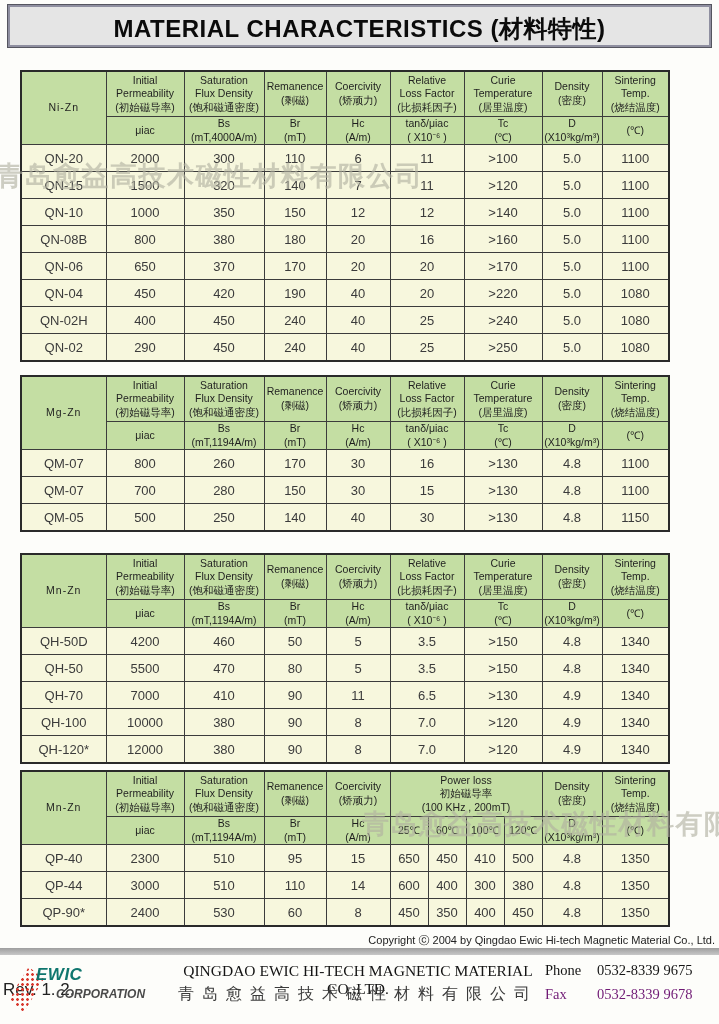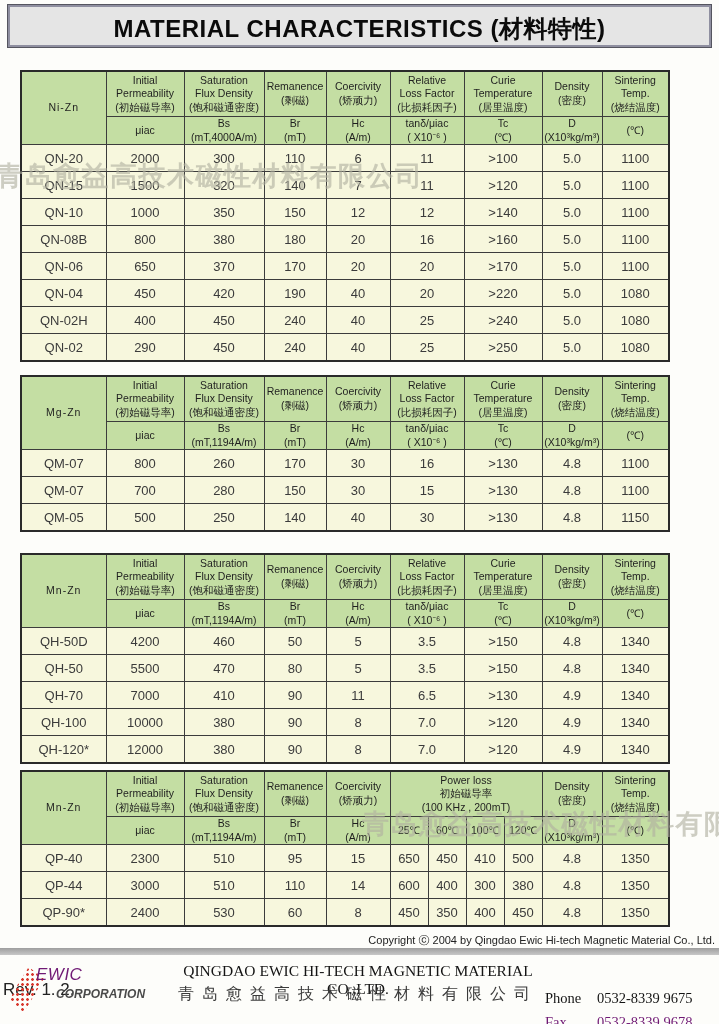--- a/index.html
+++ b/index.html
@@ -33,35 +33,35 @@
   
   .rev{position:absolute;left:3px;top:980px;font-size:17px;color:#222;}
   .copyright{position:absolute;right:4px;top:933px;font-size:11px;color:#222;}
   .divider{position:absolute;left:0;top:948px;width:719px;height:7px;
     background:linear-gradient(#9e9e9e,#c7c7c7);}
 
   .logo{position:absolute;left:10px;top:965px;width:160px;height:52px;}
   .logo-dots{position:absolute;left:0;top:2px;width:34px;height:46px;
     background-image:radial-gradient(#d93a30 1.1px,transparent 1.6px);background-size:5px 5px;
     clip-path:polygon(55% 0,100% 25%,40% 100%,0 70%,25% 35%);}
-  .logo-ewic{position:absolute;left:26px;top:0;font-size:17px;font-weight:normal;font-style:italic;
-    color:#701a75;letter-spacing:0.5px;}
+  .logo-ewic{position:absolute;left:26px;top:0;font-size:17px;font-weight:bold;font-style:italic;
+    color:#0f766e;letter-spacing:0.5px;}
   .logo-corp{position:absolute;left:46px;top:22px;font-size:12px;font-weight:bold;font-style:italic;
     color:#4a4a4a;}
 
   .company-en{position:absolute;left:178px;top:962px;width:360px;text-align:center;
     font-family:"Liberation Serif",serif;font-size:15.5px;color:#141414;}
   .company-cn{position:absolute;left:178px;top:984px;width:360px;text-align:center;
     font-family:"Liberation Serif",serif;font-size:16px;color:#3a3a3a;letter-spacing:8px;}
 
   .phone-row{position:absolute;left:545px;top:962px;font-family:"Liberation Serif",serif;
     font-size:14.5px;color:#141414;}
   .fax-row{position:absolute;left:545px;top:986px;font-family:"Liberation Serif",serif;
     font-size:14.5px;color:#701a75;}
-  .phone-row b,.fax-row b{font-weight:normal;display:inline-block;width:52px;margin-top:28px;}
+  .phone-row b,.fax-row b{font-weight:normal;display:inline-block;width:52px;}
 </style>
 </head>
 <body>
 
 <div id="page">
 
   <div class="title-box">
     <span>MATERIAL CHARACTERISTICS (材料特性)</span>
   </div>
 

